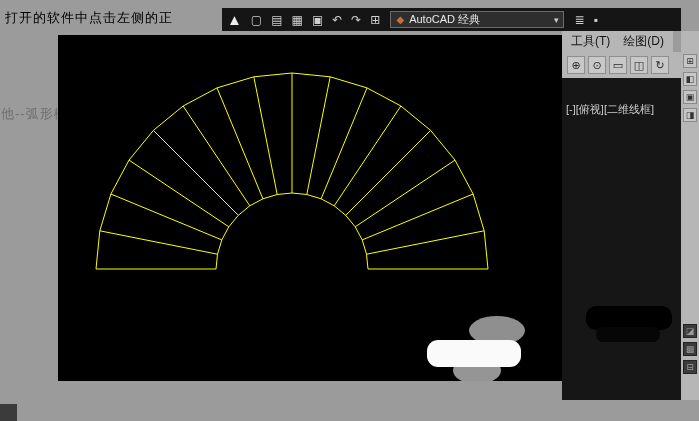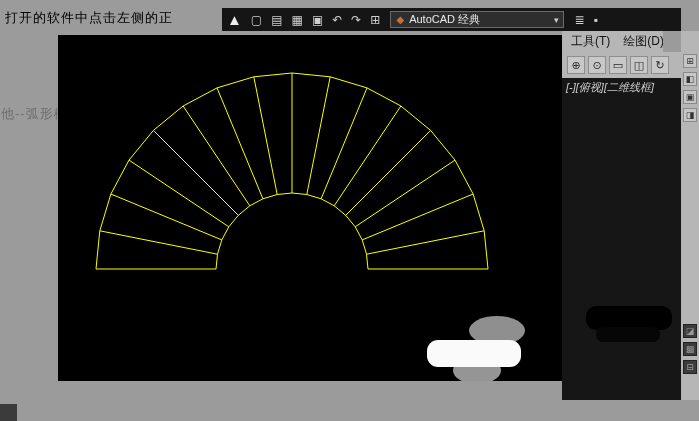--- a/index.html
+++ b/index.html
@@ -10,28 +10,28 @@
   .txt-left { position:absolute; left:1px; top:105px; font-size:13px; color:#6e6e6e; letter-spacing:1px; white-space:nowrap; }
 
   .top-toolbar { position:absolute; left:222px; top:8px; width:459px; height:23px; background:#151515; display:flex; align-items:center; padding:0 5px; gap:10px; overflow:hidden; }
   .icons { display:flex; align-items:center; gap:9px; }
   .tb-icon { color:#cfcfcf; font-size:12px; line-height:1; cursor:default; text-align:center; }
 
   .workspace { display:flex; align-items:center; gap:5px; width:174px; height:17px; background:#2e2e2e; border:1px solid #6a6a6a; color:#e9e9e9; font-size:11px; padding:0 5px; flex:0 0 auto; }
   .workspace .gear { color:#c4703a; font-size:10px; }
   .workspace .arrow { margin-left:auto; font-size:9px; color:#cccccc; }
 
-  .menubar { position:absolute; left:562px; top:31px; width:101px; height:21px; background:#b6b6b6; display:flex; align-items:center; gap:13px; padding-left:9px; overflow:hidden; white-space:nowrap; }
+  .menubar { position:absolute; left:562px; top:31px; width:111px; height:21px; background:#b6b6b6; display:flex; align-items:center; gap:13px; padding-left:9px; overflow:hidden; white-space:nowrap; }
   .menu-item { font-size:12px; color:#141414; flex:0 0 auto; }
 
   .toolbar2 { position:absolute; left:562px; top:52px; width:119px; height:26px; background:#b6b6b6; display:flex; align-items:center; gap:3px; padding-left:5px; overflow:hidden; }
   .tb2-icon { width:18px; height:18px; flex:0 0 18px; border:1px solid #8e8e8e; background:#c8c8c8; color:#2a2a2a; font-size:11px; line-height:16px; text-align:center; }
 
   .right-viewport { position:absolute; left:562px; top:78px; width:119px; height:322px; background:#161616; overflow:hidden; }
-  .vp-label { position:absolute; left:4px; top:2px; font-size:11px; color:#cdcdcd; white-space:nowrap;font-style:italic; }
+  .vp-label { position:absolute; left:4px; top:24px; font-size:11px; color:#cdcdcd; white-space:nowrap; }
   .blob1 { position:absolute; left:24px; top:228px; width:86px; height:24px; background:#000; border-radius:10px; }
   .blob2 { position:absolute; left:34px; top:249px; width:64px; height:15px; background:#060606; border-radius:7px; }
 
   .right-strip { position:absolute; left:681px; top:31px; width:18px; height:369px; background:#b6b6b6; display:flex; flex-direction:column; align-items:center; padding:23px 0 26px 0; }
   .strip-group { display:flex; flex-direction:column; gap:4px; align-items:center; }
   .spacer { flex:1; }
   .strip-icon { width:14px; height:14px; border:1px solid #898989; background:#c6c6c6; color:#333; font-size:9px; line-height:12px; text-align:center; }
   .strip-icon.dark { background:#3c3c3c; border-color:#222; color:#999; }
 
   .canvas { position:absolute; left:58px; top:35px; width:504px; height:346px; background:#000; overflow:hidden; }

